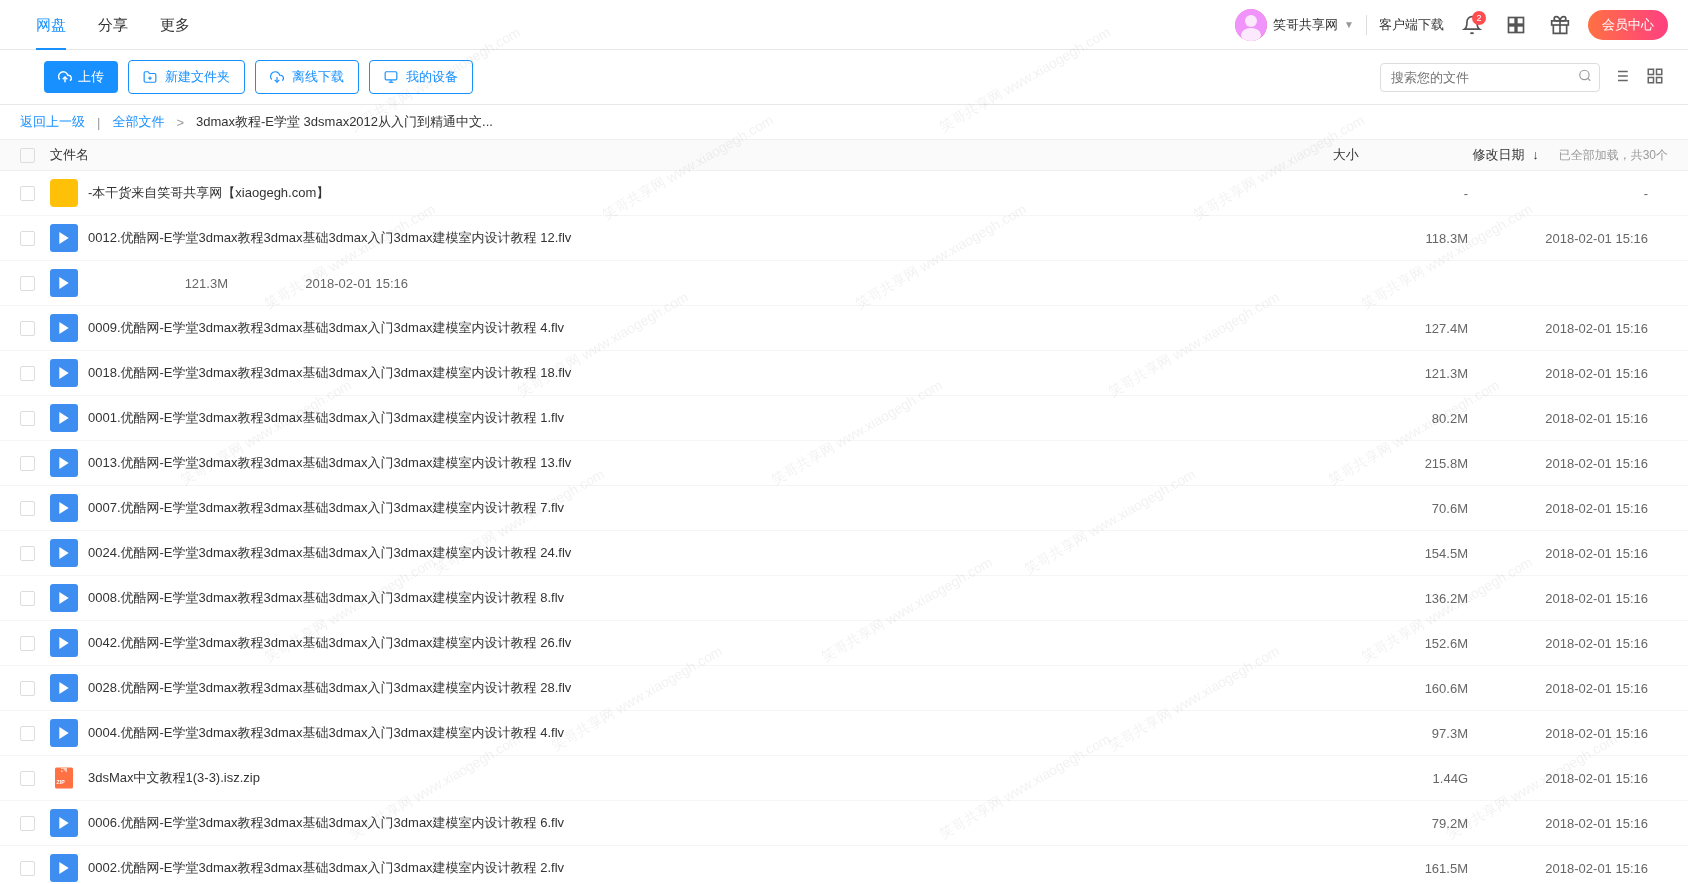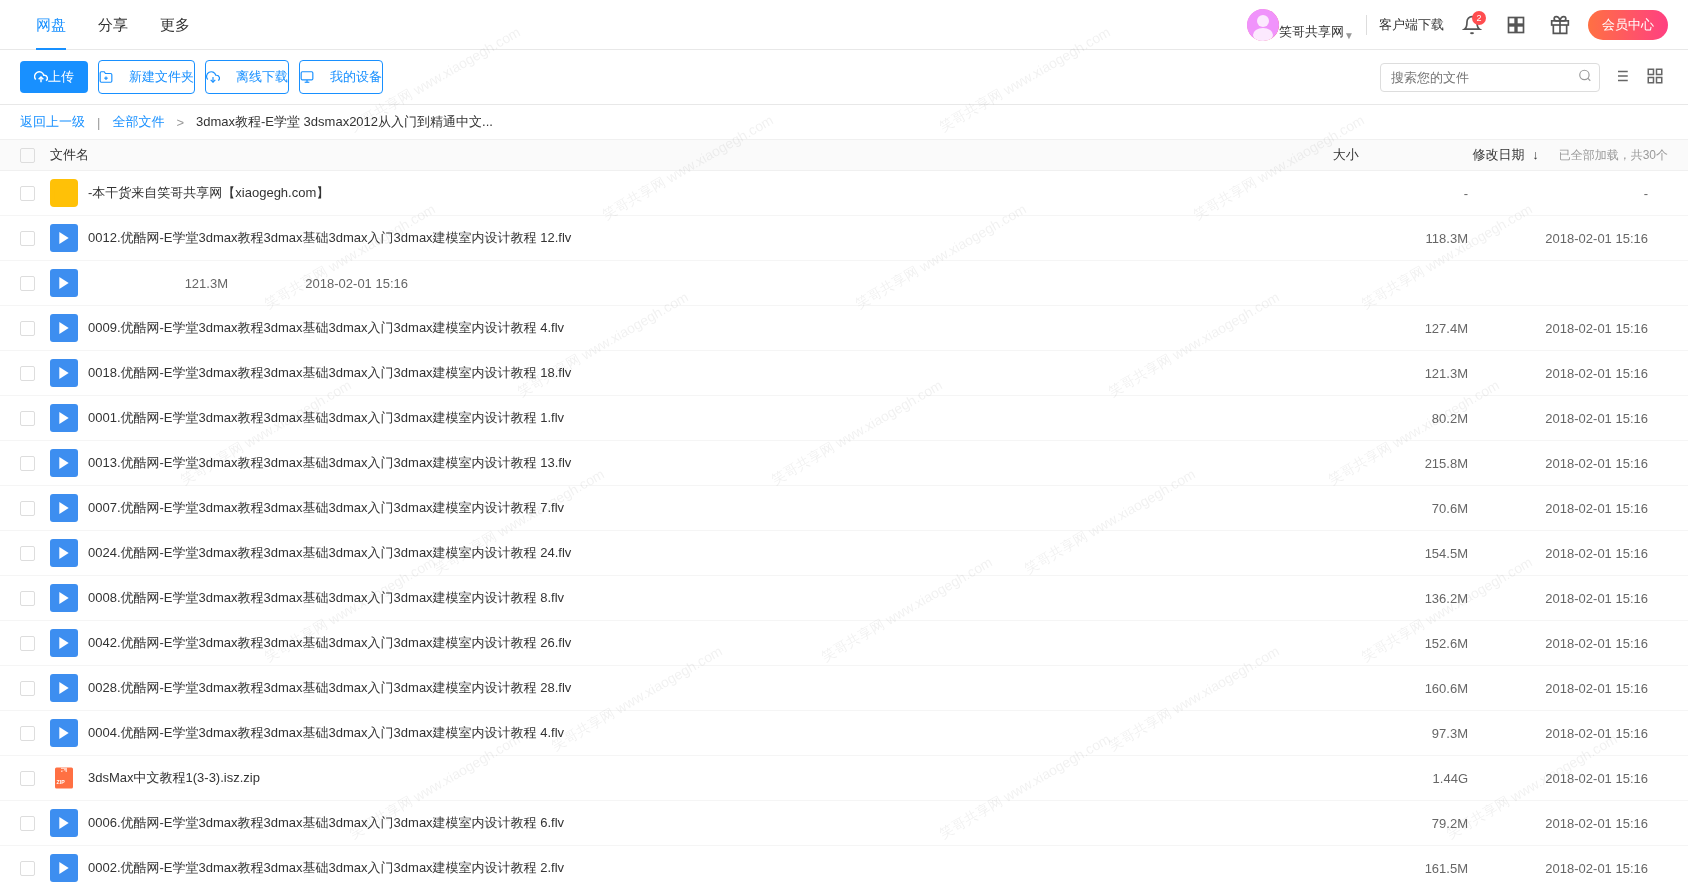--- a/index.html
+++ b/index.html
@@ -18,21 +18,21 @@
       position: relative;
     }
     .nav-item.active { color: #1890ff; }
     .nav-item.active::after {
       content: ''; position: absolute; bottom: 0; left: 16px; right: 16px;
       height: 2px; background: #1890ff;
     }
     .nav-right {
       margin-left: auto; display: flex; align-items: center; gap: 12px;
     }
-    .user-area { display: flex; align-items: flex-end; cursor: pointer; }
+    .user-area { display: flex; align-items: center; gap: 6px; cursor: pointer; }
     .user-avatar {
       width: 32px; height: 32px; border-radius: 50%;
       background: linear-gradient(135deg, #f093fb, #f5576c);
       display: flex; align-items: center; justify-content: center;
       font-size: 14px; color: white; overflow: hidden;
     }
     .user-name { font-size: 13px; color: #333; }
     .nav-divider { width: 1px; height: 20px; background: #ddd; }
     .nav-link { font-size: 13px; color: #333; cursor: pointer; white-space: nowrap; }
     .icon-btn { width: 32px; height: 32px; display: flex; align-items: center; justify-content: center; cursor: pointer; position: relative; }
@@ -51,26 +51,26 @@
 
     
     .toolbar {
       display: flex; align-items: center; background: #fff;
       padding: 10px 20px; gap: 10px;
       border-bottom: 1px solid #e8e8e8;
     }
     .btn-upload {
       background: #1890ff; color: white; border: none;
       border-radius: 4px; padding: 7px 14px; cursor: pointer;
-      display: flex; align-items: center; font-size: 13px;
+      display: flex; align-items: center; gap: 6px; font-size: 13px; margin-left: 24px;
     }
     .btn-outline {
       background: white; color: #1890ff; border: 1px solid #1890ff;
-      border-radius: 4px; padding: 7px 0; cursor: pointer;
-      display: flex; align-items: center; gap: 16px; font-size: 13px;
+      border-radius: 4px; padding: 7px 14px; cursor: pointer;
+      display: flex; align-items: center; gap: 8px; font-size: 13px;
     }
     .toolbar-right { margin-left: auto; display: flex; align-items: center; gap: 8px; }
     .search-input {
       border: 1px solid #ddd; border-radius: 4px;
       padding: 6px 32px 6px 10px; font-size: 13px; width: 220px;
       outline: none; color: #999;
     }
     .search-wrap { position: relative; }
     .search-wrap .search-icon {
       position: absolute; right: 8px; top: 50%; transform: translateY(-50%);

